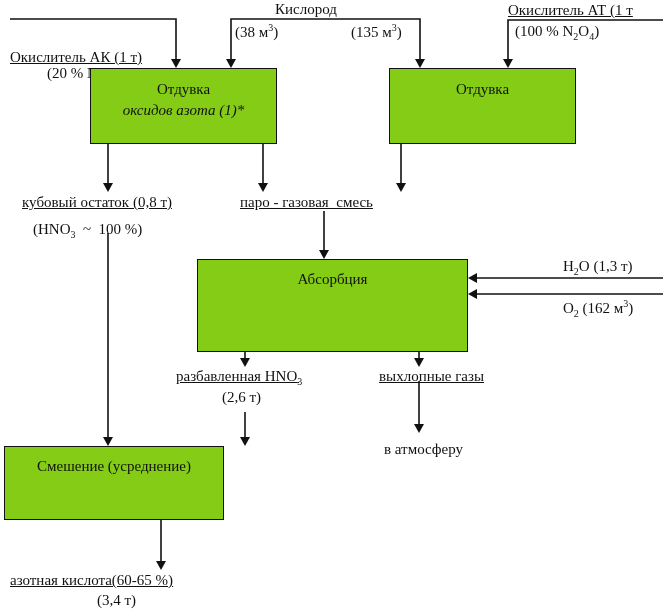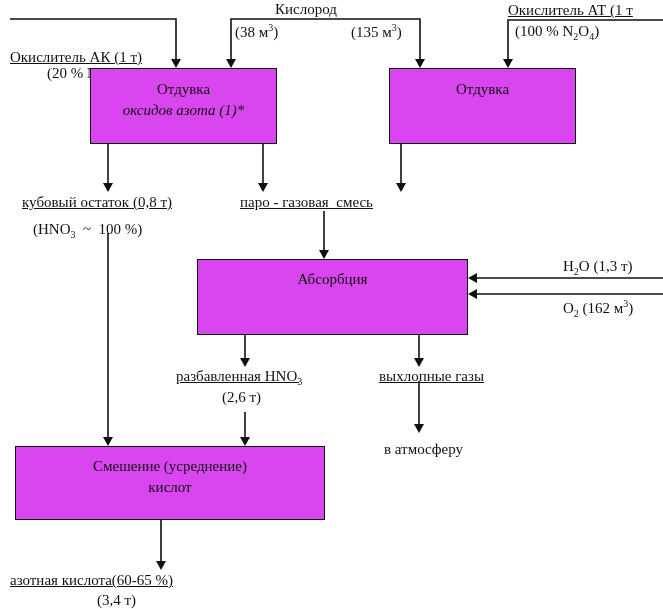--- a/index.html
+++ b/index.html
@@ -1,21 +1,21 @@
 <!DOCTYPE html>
 <html><head>
 <meta charset="utf-8">
 <style>
   html, body { margin: 0; padding: 0; background: #ffffff; }
   body { width: 663px; height: 609px; position: relative; overflow: hidden;
          font-family: "Liberation Serif", "DejaVu Serif", serif; color: #111; }
   svg.lines { position: absolute; left: 0; top: 0; }
   .t { position: absolute; font-size: 15px; line-height: 17px; white-space: nowrap; }
   .u { text-decoration: underline; }
-  .box { position: absolute; border: 1.6px solid #111; box-sizing: border-box; background: #d946ef; }
+  .box { position: absolute; border: 1.6px solid #111; box-sizing: border-box; background: #84cc16; }
   .boxtext { position: absolute; left: 0; right: 0; text-align: center; font-size: 15px; line-height: 21px; }
   sub, sup { font-size: 10px; line-height: 0; }
 </style>
 </head>
 <body>
 
 <svg class="lines" width="663" height="609">
   <defs>
     <marker id="ah" markerWidth="10" markerHeight="10" refX="5" refY="8" orient="auto" markerUnits="userSpaceOnUse">
       <path d="M0,0 L10,0 L5,10 z" fill="#111" transform="rotate(0)"></path>
@@ -86,32 +86,31 @@
 
 <div class="box" style="left:389px;top:68px;width:187px;height:76px;">
   <div class="boxtext" style="top:10px;">Отдувка</div>
 </div>
 
 <div class="t" style="left:22px;top:194px;"><span class="u">кубовый остаток (0,8 т)</span></div>
 <div class="t" style="left:33px;top:221px;"><span>(HNO</span><sub>3</sub><span style="white-space:pre">  ~  100 %)</span></div>
 
 <div class="t" style="left:240px;top:194px;"><span class="u" style="white-space:pre">паро - газовая  смесь</span></div>
 
-<div class="box" style="left:197px;top:259px;width:271px;height:76px;text-decoration:underline;">
+<div class="box" style="left:197px;top:259px;width:271px;height:93px;text-decoration:underline;">
   <div class="boxtext" style="top:9px;">Абсорбция</div>
 </div>
 
 <div class="t" style="left:563px;top:258px;"><span>H</span><sub>2</sub><span>O (1,3 т)</span></div>
 <div class="t" style="left:563px;top:300px;"><span>O</span><sub>2</sub><span> (162 м</span><sup>3</sup><span>)</span></div>
 
 <div class="t" style="left:176px;top:368px;"><span class="u"><span>разбавленная HNO</span><sub>3</sub></span></div>
 <div class="t" style="left:222px;top:389px;">(2,6 т)</div>
 
 <div class="t" style="left:379px;top:368px;"><span class="u">выхлопные газы</span></div>
 <div class="t" style="left:384px;top:441px;">в атмосферу</div>
 
-<div class="box" style="left:15px;top:446px;width:310px;height:74px;">
+<div class="box" style="left:4px;top:446px;width:220px;height:74px;">
   <div class="boxtext" style="top:9px;">Смешение (усреднение)</div>
-  <div class="boxtext" style="top:30px;">кислот</div>
 </div>
 
 <div class="t" style="left:10px;top:572px;"><span class="u">азотная кислота(60-65 %)</span></div>
 <div class="t" style="left:97px;top:592px;">(3,4 т)</div>
 
 </body></html>

